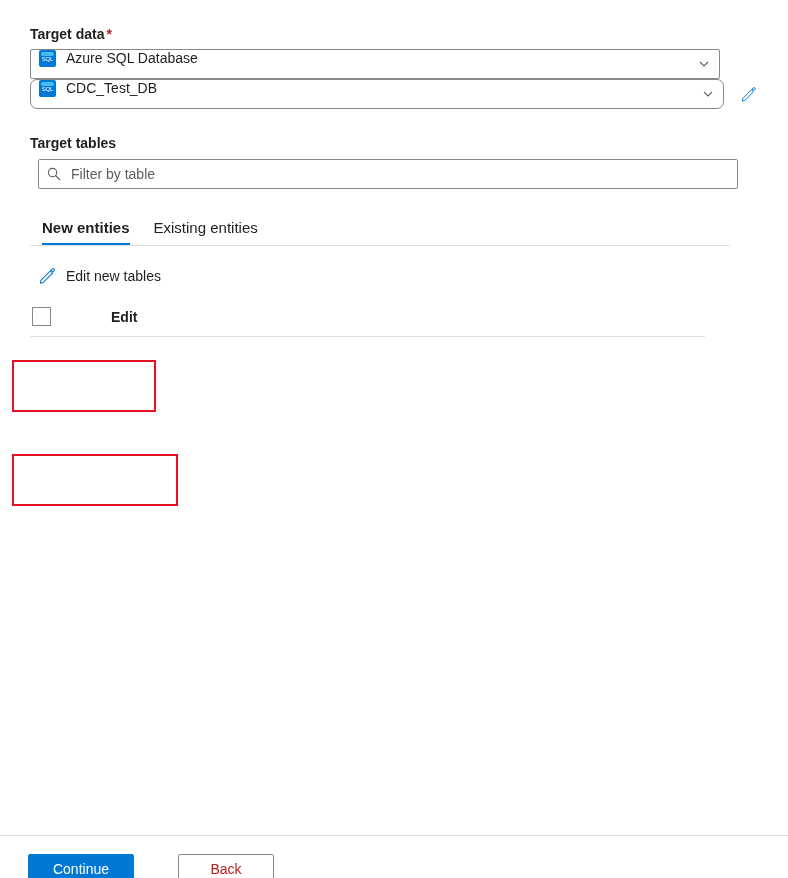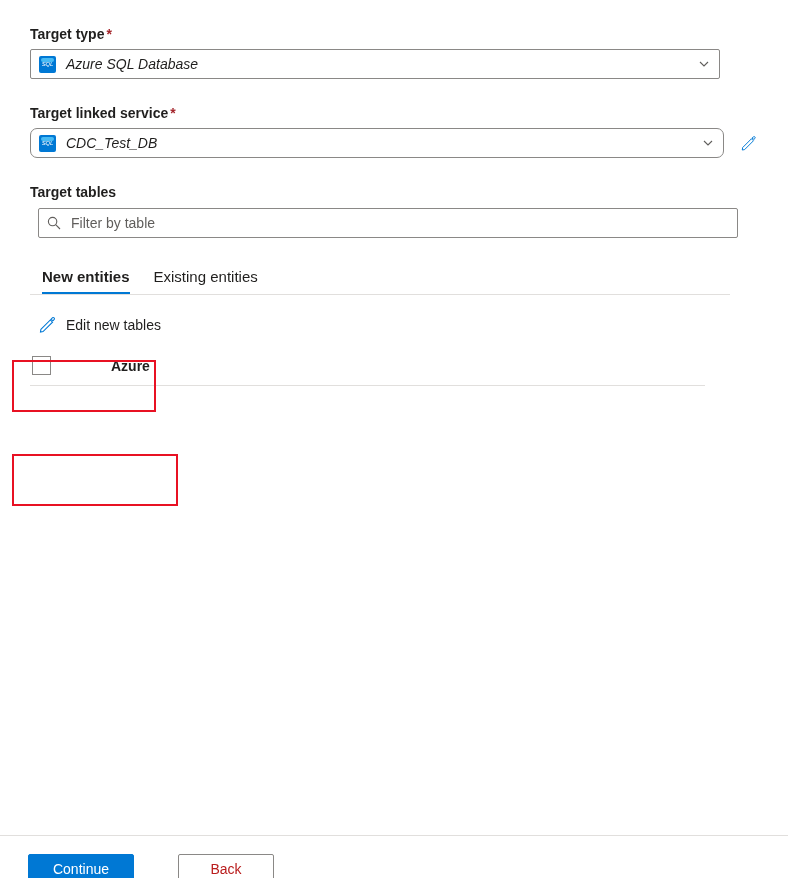--- a/index.html
+++ b/index.html
@@ -57,24 +57,23 @@
     align-items: center;
   }
   .select-box {
     position: relative;
     width: 690px;
     height: 30px;
     border: 1px solid #8a8886;
     box-sizing: border-box;
     background: #ffffff;
     display: flex;
-    align-items: center;
+    align-items: flex-start;
     padding: 0 8px;
     border-radius: 2px;
-    font-style: italic;
   }
   .select-box.narrow {
     width: 788px;
     border-radius: 7px;
   }
   .select-value {
     margin-left: 10px;
     font-size: 14px;
     color: #201f1e;
   }
@@ -269,36 +268,33 @@
 <body>
 
 <div class="page">
 
   <div class="content">
 
 
 
     
     <div class="field-label">
-      <span>Target type</span><span class="req">*</span>
+      <span>Target data</span><span class="req">*</span>
     </div>
     <div class="row">
       <div class="select-box">
         <span class="sql-icon"></span>
         <span class="select-value">Azure SQL Database</span>
         <svg class="chevron" viewBox="0 0 10 10">
           <path d="M1 3 L5 7 L9 3" fill="none" stroke="#605e5c" stroke-width="1.1"></path>
         </svg>
       </div>
     </div>
 
     
-    <div class="field-label">
-      <span>Target linked service</span><span class="req">*</span>
-    </div>
     <div class="row">
       <div class="select-box narrow">
         <span class="sql-icon"></span>
         <span class="select-value">CDC_Test_DB</span>
         <svg class="chevron" viewBox="0 0 10 10">
           <path d="M1 3 L5 7 L9 3" fill="none" stroke="#605e5c" stroke-width="1.1"></path>
         </svg>
       </div>
       <svg class="edit-pencil" viewBox="0 0 20 20">
         <path d="M3 15.2 L13.0 5.2 L15.3 7.5 L5.3 17.5 L2.6 18 Z" fill="none" stroke="#0078d4" stroke-width="1.1"></path>
@@ -333,21 +329,21 @@
       <svg width="19" height="19" viewBox="0 0 20 20">
         <path d="M3 15.2 L13.0 5.2 L15.3 7.5 L5.3 17.5 L2.6 18 Z" fill="none" stroke="#0078d4" stroke-width="1.1"></path>
         <path d="M13.6 4.6 L15.3 2.9 A1.3 1.3 0 0 1 17.1 4.7 L15.9 5.9 Z" fill="none" stroke="#0078d4" stroke-width="1.1"></path>
       </svg>
       <span class="label">Edit new tables</span>
     </div>
 
     
     <div class="table-head">
       <div class="checkbox"></div>
-      <div class="col-name">Azure</div>
+      <div class="col-name">Edit</div>
     </div>
 
     <div></div>
 
   </div>
 
   <div class="redbox" style="left:12px; top:334px; width:144px; height:52px;"></div>
   <div class="redbox" style="left:12px; top:428px; width:166px; height:52px;"></div>
 
   <div class="footer">

